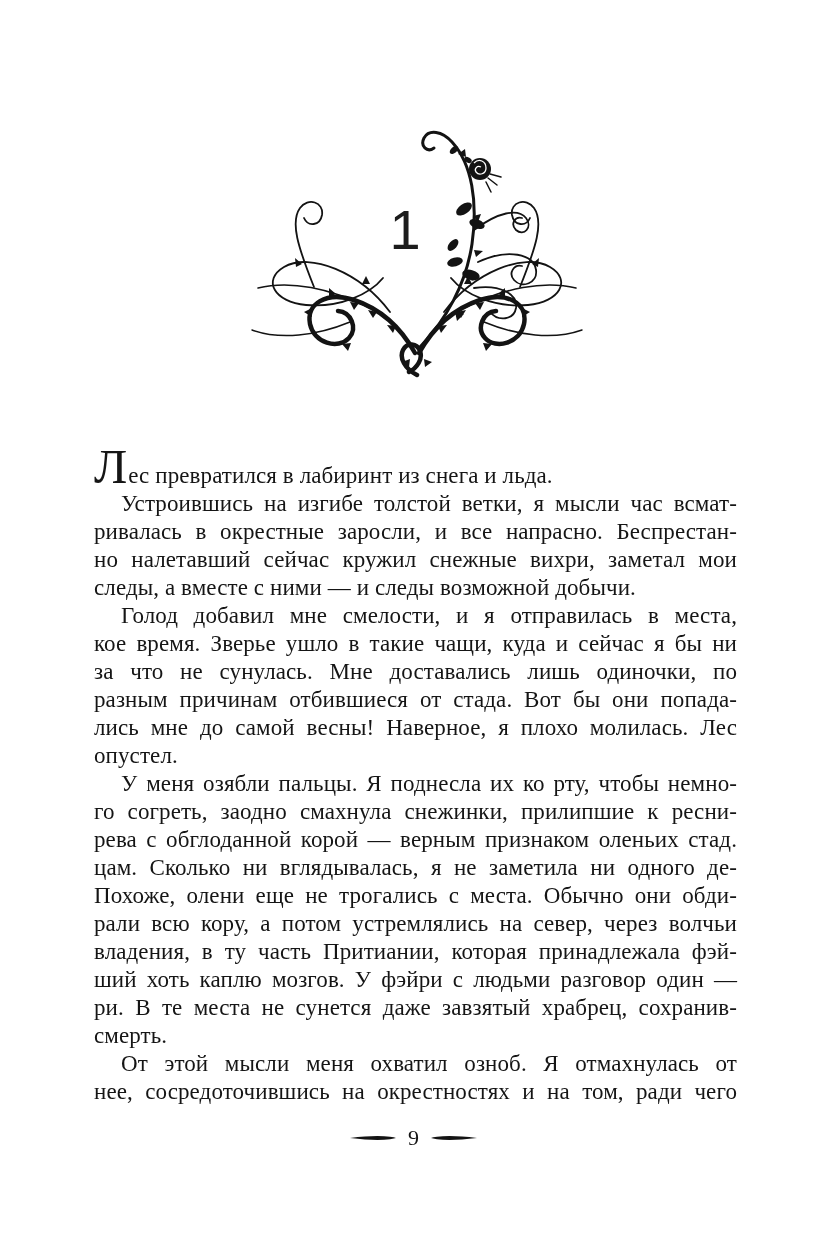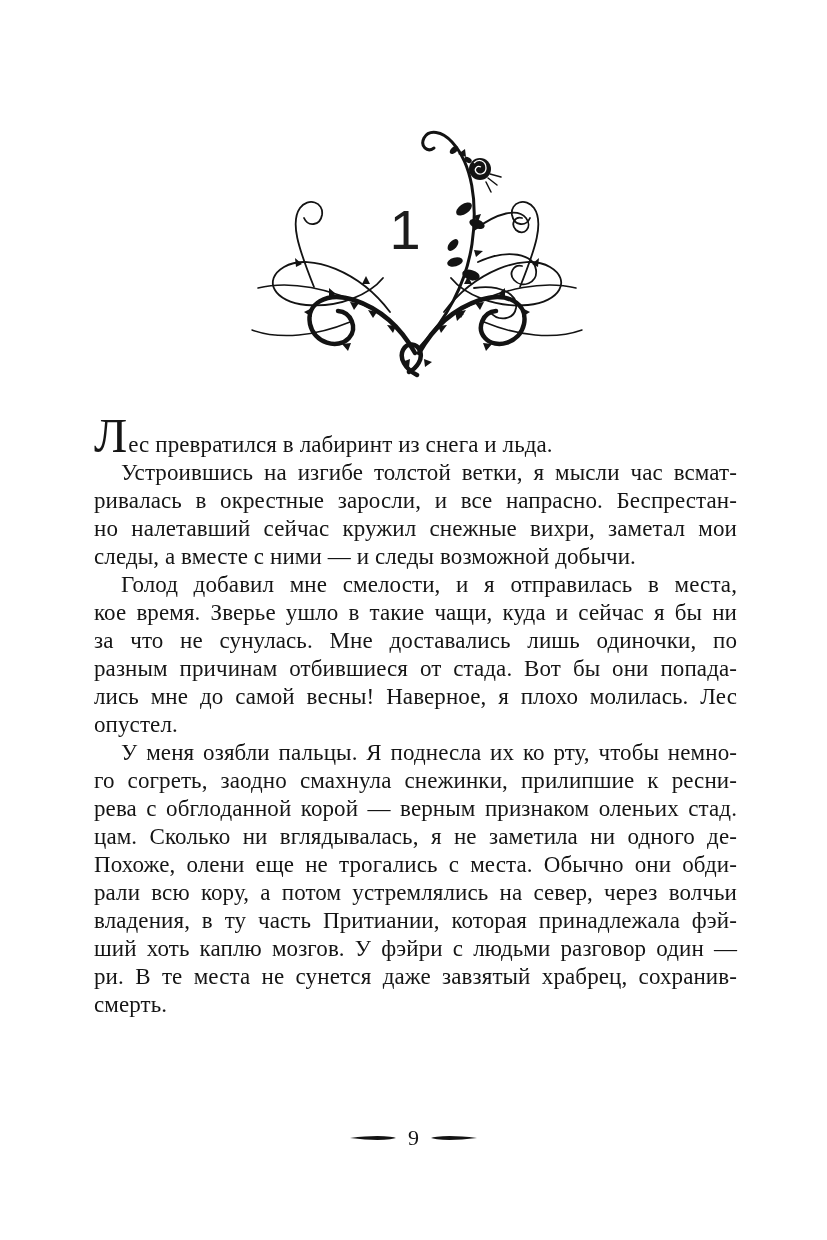--- a/index.html
+++ b/index.html
@@ -23,21 +23,21 @@
   .chapter-number{
     position:absolute;left:373px;top:202px;width:64px;height:60px;
     font-family:"Liberation Sans", sans-serif;
     font-weight:200;
     font-size:56px;line-height:56px;
     text-align:center;
     color:#1c1c1c;
   }
   
   .text-block{
-    position:absolute;left:94px;top:432px;width:643px;
+    position:absolute;left:94px;top:463px;width:643px;
     font-size:23px;
     letter-spacing:0.1px;
   }
   .para{margin:0;padding:0;}
   .line{
     height:28px;
     text-align:justify;
     text-align-last:justify;
     white-space:normal;
     overflow:visible;
@@ -150,20 +150,24 @@
       <div class="line">рева с обглоданной корой — верным признаком оленьих стад.</div>
       <div class="line">цам. Сколько ни вглядывалась, я не заметила ни одного де-</div>
       <div class="line">Похоже, олени еще не трогались с места. Обычно они обди-</div>
       <div class="line">рали всю кору, а потом устремлялись на север, через волчьи</div>
       <div class="line">владения, в ту часть Притиании, которая принадлежала фэй-</div>
       <div class="line">ший хоть каплю мозгов. У фэйри с людьми разговор один —</div>
       <div class="line">ри. В те места не сунется даже завзятый храбрец, сохранив-</div>
       <div class="line end">смерть.</div>
     </div>
 
+    <div class="para">
+      <div class="line indent">От этой мысли меня охватил озноб. Я отмахнулась от</div>
+      <div class="line">нее, сосредоточившись на окрестностях и на том, ради чего</div>
+    </div>
 
   </div>
 
   <div class="folio">
     <svg class="rule" width="46" height="8" viewBox="0 0 46 8">
       <path d="M0 4 Q26 0.8 40 2.8 Q44.5 3.4 46 4 Q44.5 4.6 40 5.2 Q26 7.2 0 4 Z" fill="#131313"></path>
     </svg>
     <span class="num">9</span>
     <svg class="rule" width="46" height="8" viewBox="0 0 46 8">
       <path d="M46 4 Q20 0.8 6 2.8 Q1.5 3.4 0 4 Q1.5 4.6 6 5.2 Q20 7.2 46 4 Z" fill="#131313"></path>

